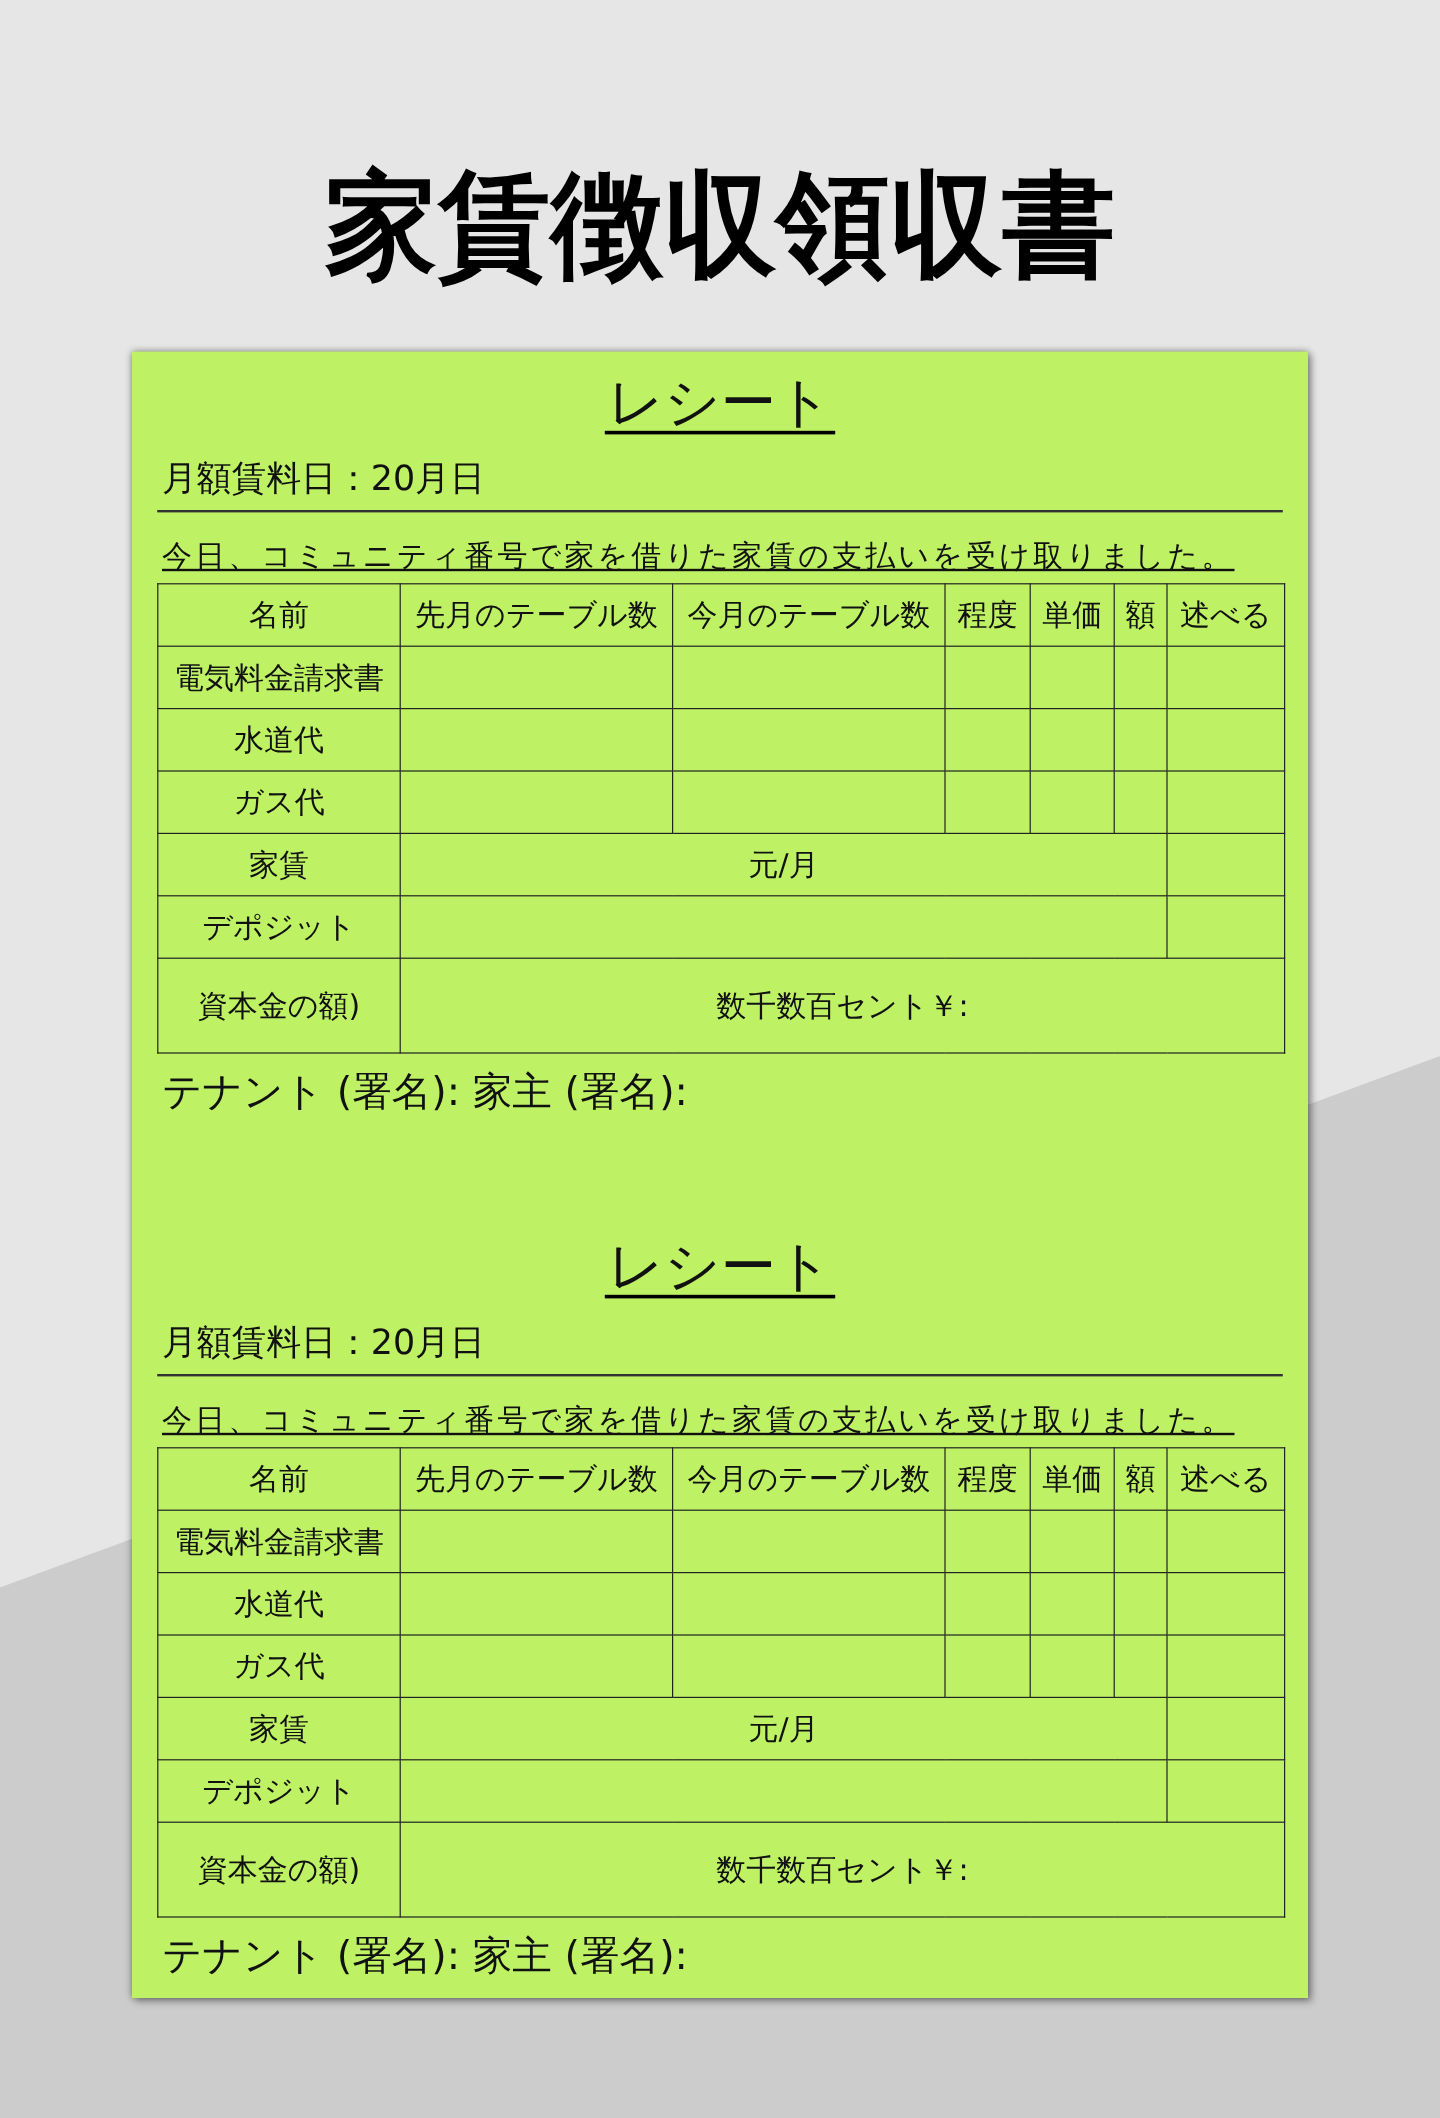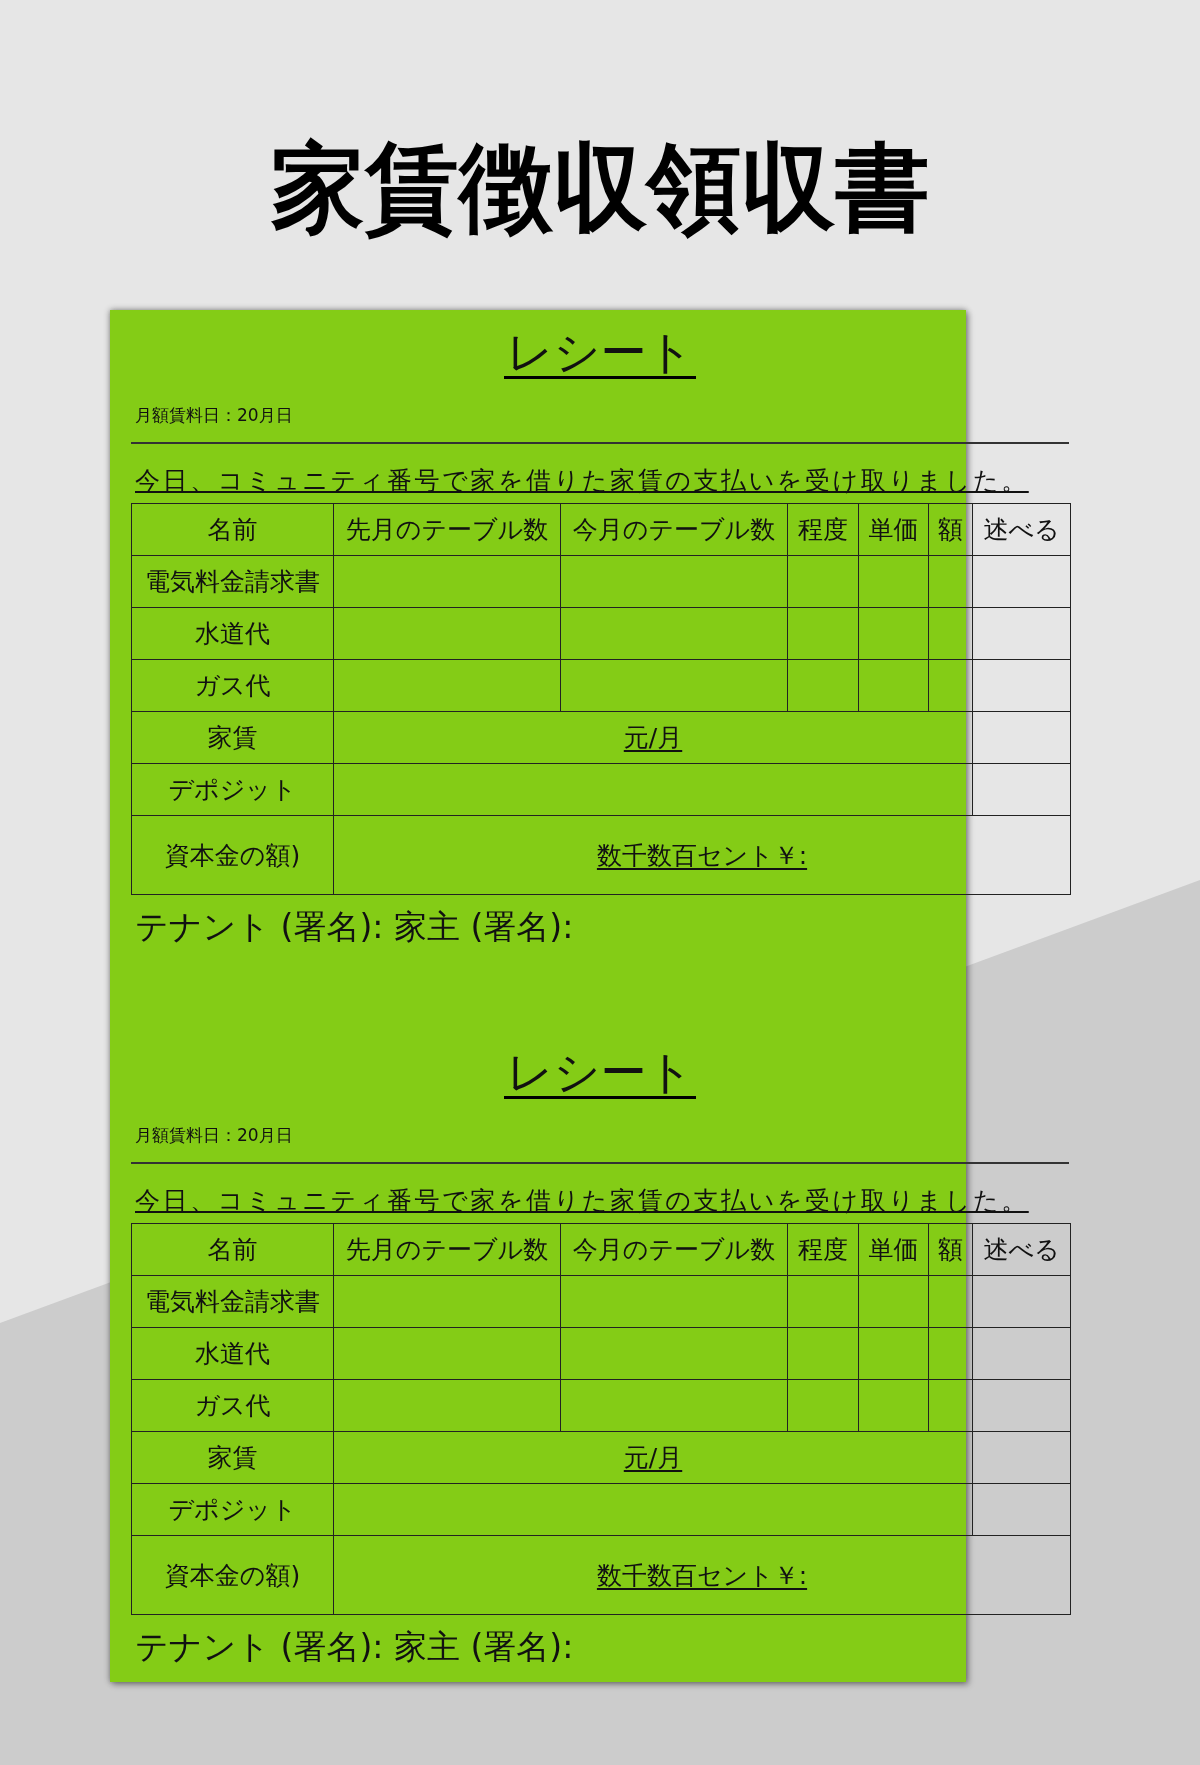--- a/index.html
+++ b/index.html
@@ -14,52 +14,52 @@
     background: #cccccc;
     clip-path: polygon(0 1323px, 1200px 880px, 1200px 1765px, 0 1765px);
   }
   .main-title {
     position: absolute; left: 0; top: 128px; width: 1200px; text-align: center;
     font-size: 96px; line-height: 120px; font-weight: bold; letter-spacing: 0px;
     color: #000;
     transform: scaleX(0.98);
   }
   .paper {
-    position: absolute; left: 110px; top: 310px; width: 856px; height: 1372px;
-    background: #84cc16;
+    position: absolute; left: 110px; top: 293px; width: 980px; height: 1372px;
+    background: #bef264;
     box-shadow: 0 0 6px rgba(0,0,0,0.45), 3px 3px 6px rgba(0,0,0,0.25);
   }
   .section { position: absolute; left: 0; width: 980px; }
   .receipt-title {
     position: absolute; left: 0; width: 980px; text-align: center;
     top: 14px; font-size: 46px; line-height: 56px;
   }
   .receipt-title span {
     border-bottom: 3px solid #000; padding: 0 2px 0 2px; display: inline-block; line-height: 48px;
   }
   .date-line {
-    position: absolute; left: 25px; top: 88px; font-size: 17px; line-height: 34px;
+    position: absolute; left: 25px; top: 88px; font-size: 29px; line-height: 34px;
   }
   .rule {
     position: absolute; left: 21px; top: 132px; width: 938px; height: 2px; background: #333;
   }
   .sentence {
     position: absolute; left: 25px; top: 154px; font-size: 25px; line-height: 34px;
     letter-spacing: 2.6px; white-space: nowrap; text-decoration: underline;
   }
   table.grid {
     position: absolute; left: 21px; top: 193px; border-collapse: collapse;
     table-layout: fixed; width: 939px;
   }
   table.grid td {
     border: 1.5px solid #222; padding: 0; text-align: center; vertical-align: middle;
     font-size: 25px; height: 51px; white-space: nowrap; overflow: hidden;
   }
   table.grid tr.last td { height: 78px; }
-  .ul { text-decoration: underline; text-underline-offset: 4px; }
+  .ul { text-underline-offset: 4px; }
   td.left { text-align: left; padding-left: 4px; margin-top: 48px; }
   .signature {
     position: absolute; left: 25px; top: 600px; font-size: 33px; line-height: 34px; white-space: nowrap;
   }
 </style>
 </head>
 <body>
 
 <div class="bg-lower"></div>
 

